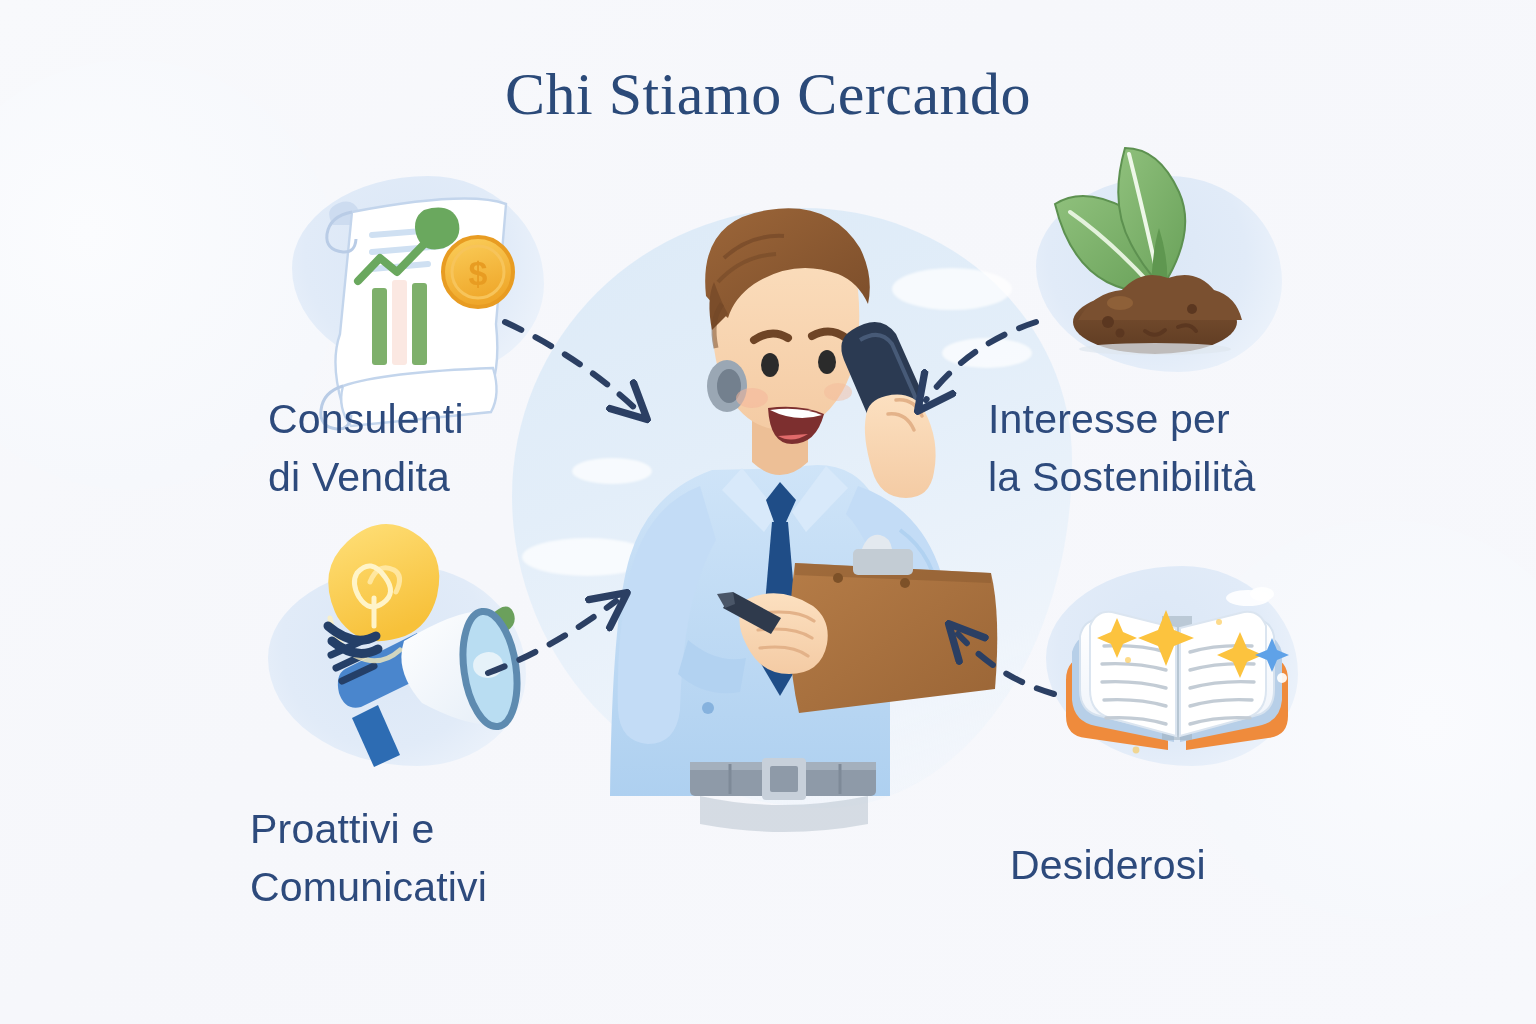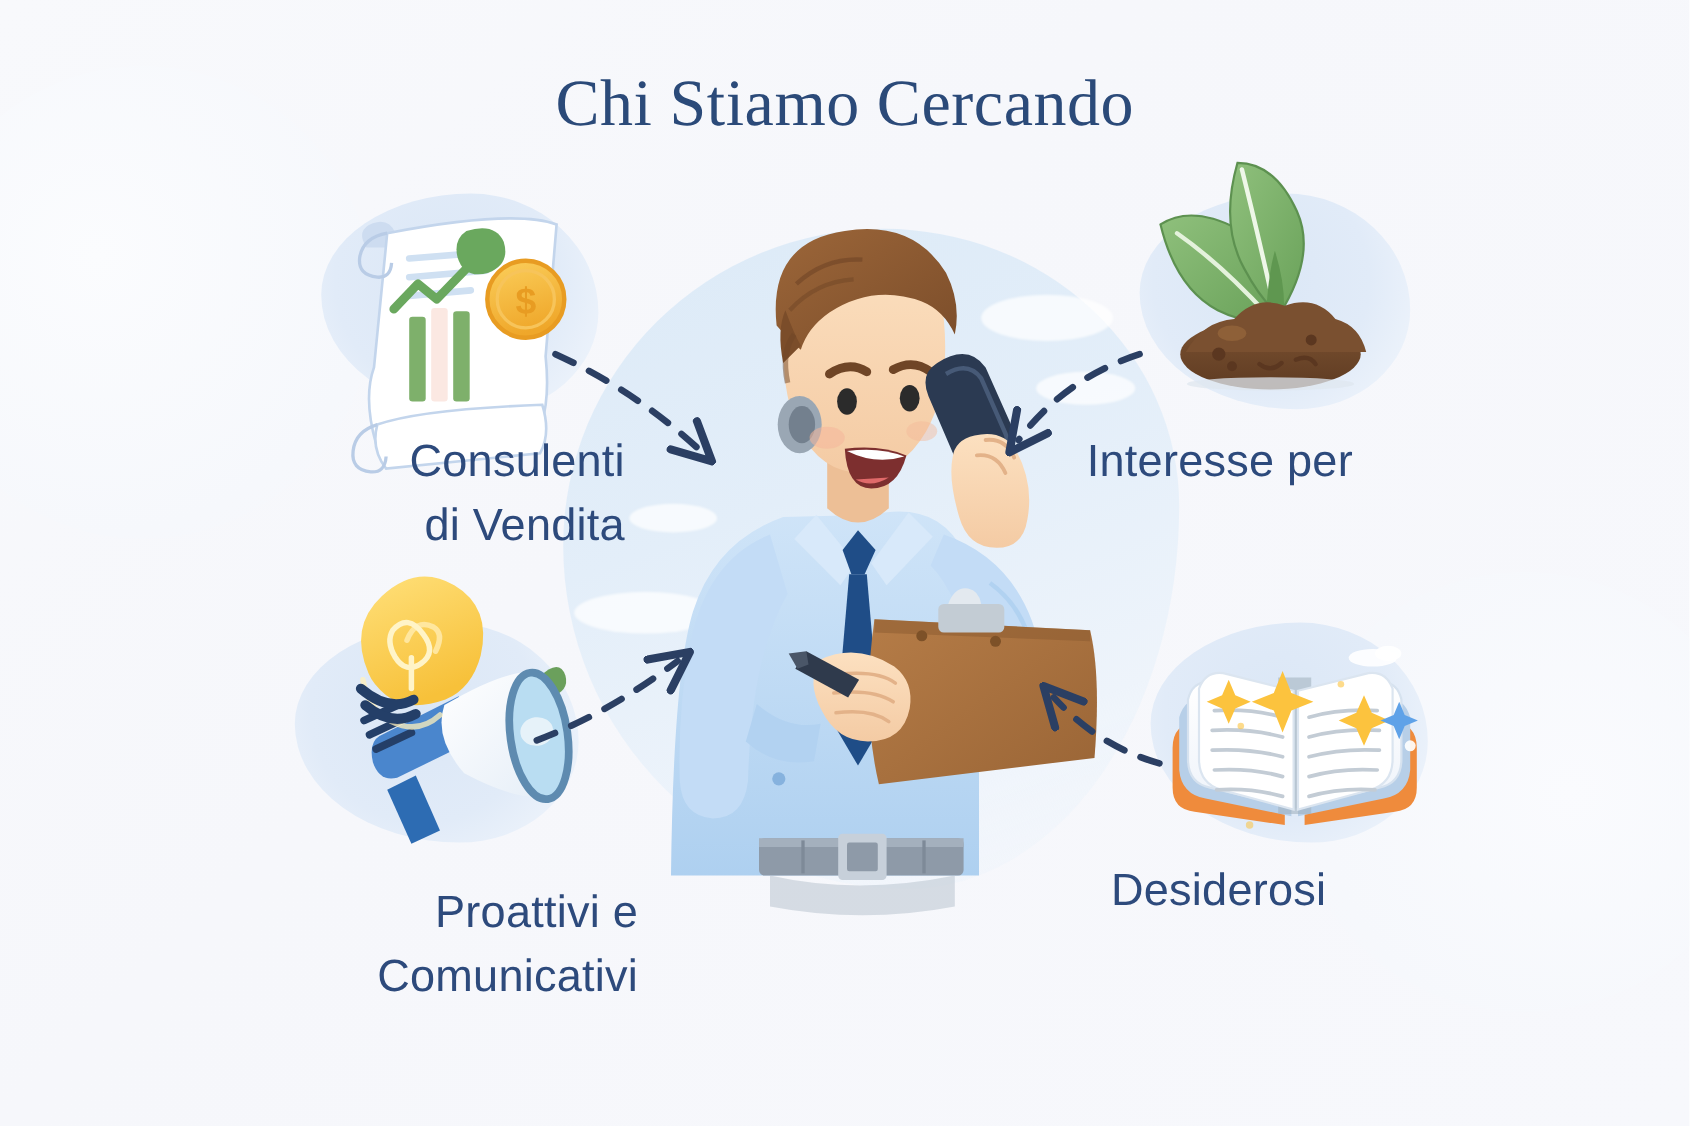--- a/index.html
+++ b/index.html
@@ -62,21 +62,21 @@
     color: #2d4a7c;
     font-family: "Liberation Sans", sans-serif;
     font-size: 41px;
     line-height: 1.42;
     font-weight: 400;
     letter-spacing: 0.2px;
     white-space: nowrap;
   }
   .label .ln { display: block; }
   .label.right { text-align: left; }
-  .label.left  { text-align: right; }
+  .label.left  { text-align: left; }
 
   
   #page-title {
     position: absolute;
     left: 0; right: 0;
     top: 60px;
     text-align: center;
     color: #2b4a79;
     font-family: "Liberation Serif", serif;
     font-size: 60px;
@@ -354,24 +354,25 @@
     </g>
   </svg>
 
   <div class="label left" style="left:268px; top:390px; width:300px;">
     <span class="ln">Consulenti</span>
     <span class="ln">di Vendita</span>
   </div>
 
   <div class="label right" style="left:988px; top:390px; width:340px;">
     <span class="ln">Interesse per</span>
+    <span class="ln">la Sostenibilità</span>
   </div>
 
   <div class="label left" style="left:250px; top:800px; width:330px;">
     <span class="ln">Proattivi e</span>
     <span class="ln">Comunicativi</span>
   </div>
 
-  <div class="label right" style="left:1010px; top:780px; width:310px;">
+  <div class="label right" style="left:1010px; top:836px; width:310px;">
     <span class="ln">Desiderosi</span>
   </div>
 
 </div>
 
 </body></html>

